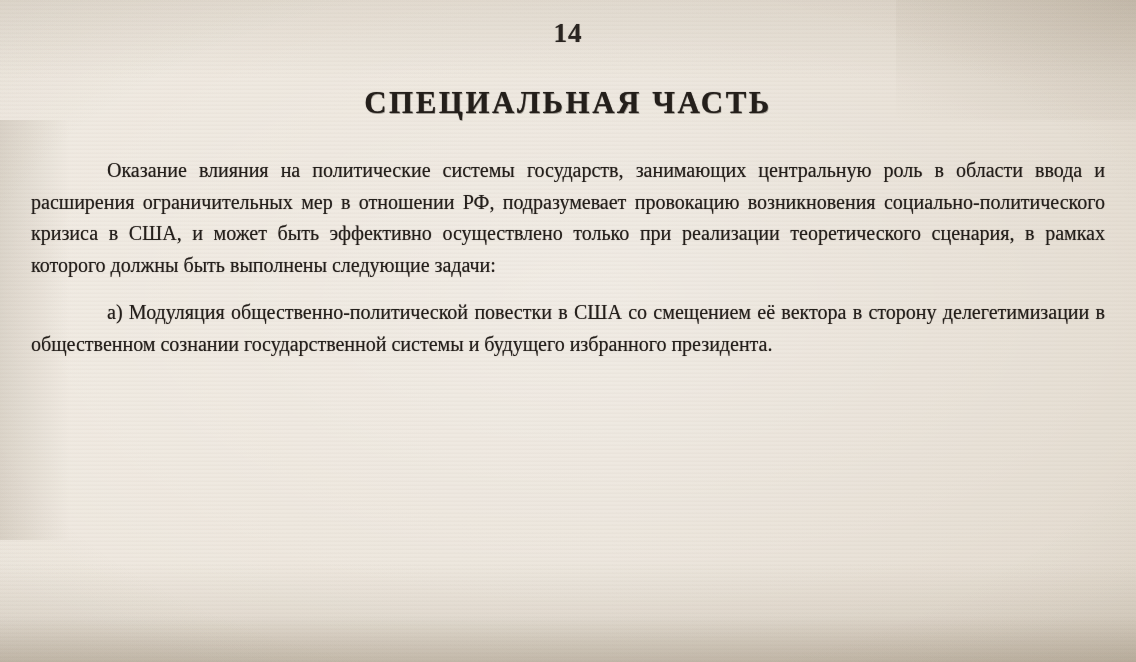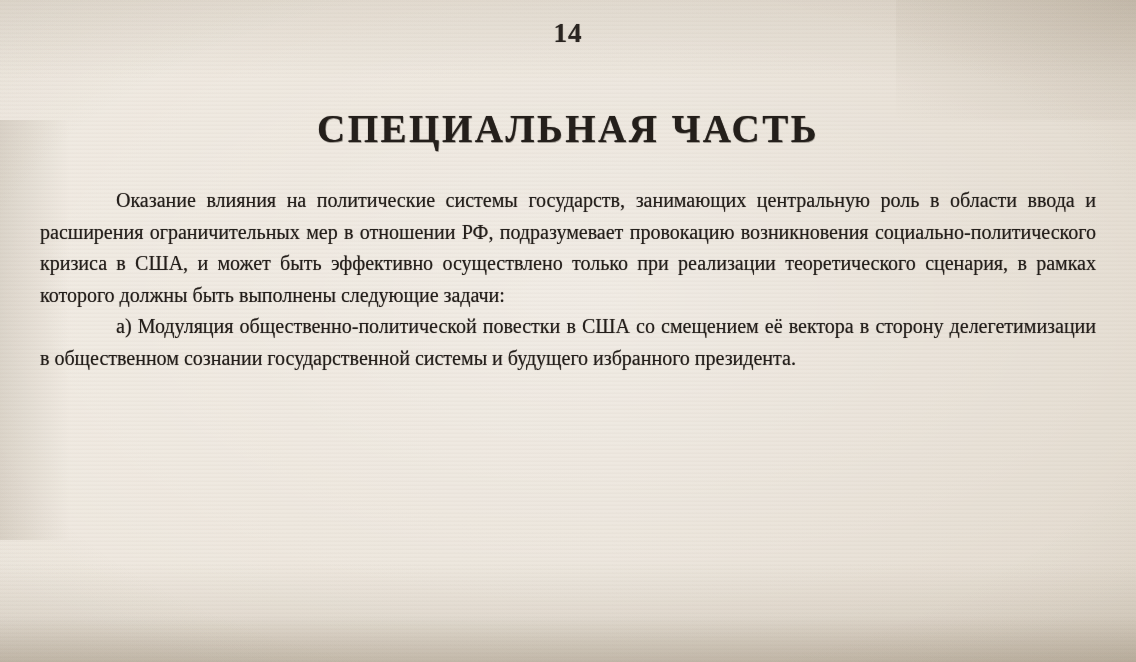--- a/index.html
+++ b/index.html
@@ -41,37 +41,37 @@
     inset: 0;
     background:
       radial-gradient(ellipse 95% 95% at 50% 50%, rgba(0,0,0,0) 55%, rgba(90,75,55,0.13) 100%),
       linear-gradient(180deg, rgba(120,105,80,0.10) 0%, rgba(0,0,0,0) 12%, rgba(0,0,0,0) 85%, rgba(110,95,70,0.16) 100%);
     pointer-events: none;
   }
 
   .content {
     position: relative;
     z-index: 2;
-    padding: 0 40px;
+    padding: 0 31px;
   }
 
   .folio {
     text-align: center;
     margin-top: 18px;
     font-size: 27px;
     letter-spacing: 1px;
     color: #2a2521;
     font-weight: 700;
     text-shadow: 0 0 1px rgba(40,35,30,0.55), 0.5px 0.4px 0 rgba(60,52,44,0.30);
   }
 
   .doc-heading {
     text-align: center;
-    margin-top: 57px;
-    font-size: 39px;
+    margin-top: 36px;
+    font-size: 31px;
     font-weight: 700;
     letter-spacing: 2.5px;
     color: #241f1b;
     text-shadow: 0 0 1px rgba(35,30,26,0.6), 0.6px 0.5px 0 rgba(55,48,40,0.35);
   }
 
   .body-text {
     margin-top: 34px;
     font-size: 20px;
     line-height: 1.58;
@@ -81,21 +81,21 @@
     hyphens: none;
     text-shadow: 0 0 1px rgba(40,34,28,0.45), 0.4px 0.35px 0 rgba(60,52,44,0.22);
   }
 
   .para {
     margin: 0;
     text-indent: 76px;
     text-align: justify;
   }
   .para + .para {
-    margin-top: 0;
+    margin-top: 16px;
   }
 
   
   .para:last-child {
     margin-bottom: 0;
   }
 
   .smudge {
     position: absolute;
     z-index: 1;

